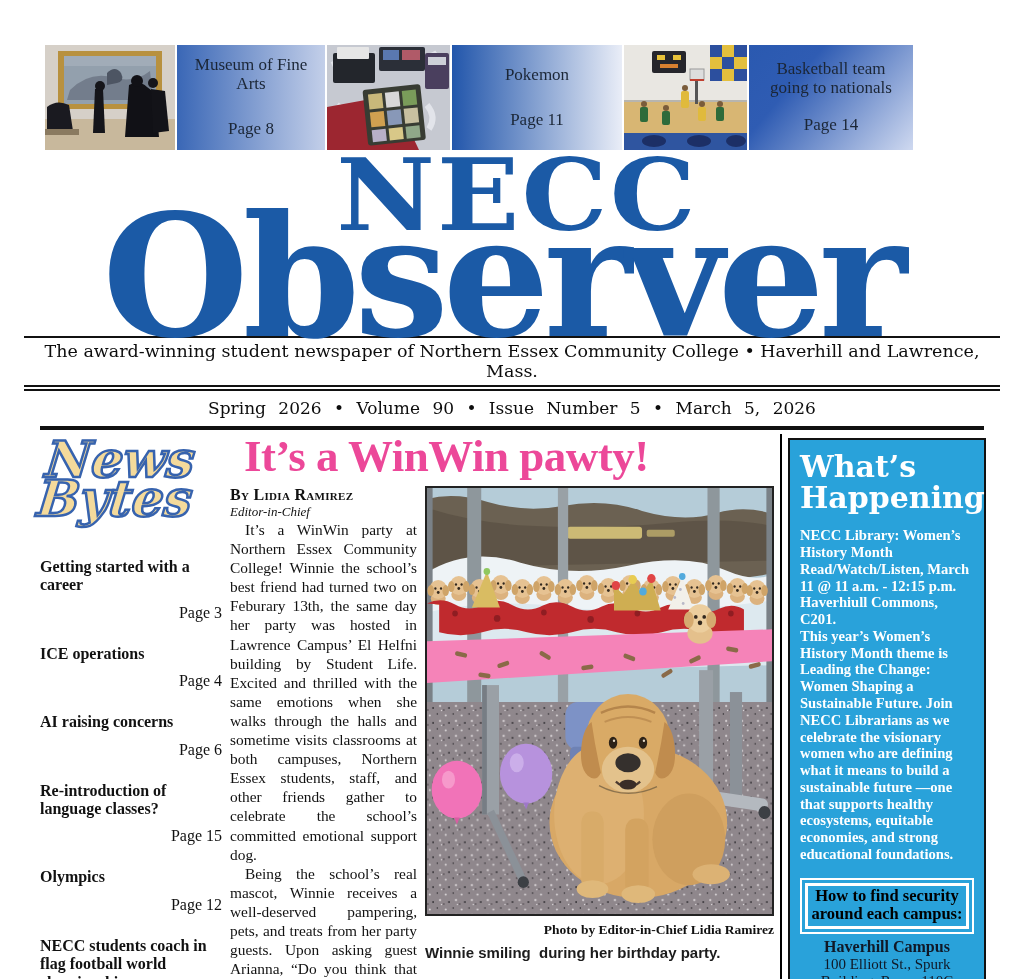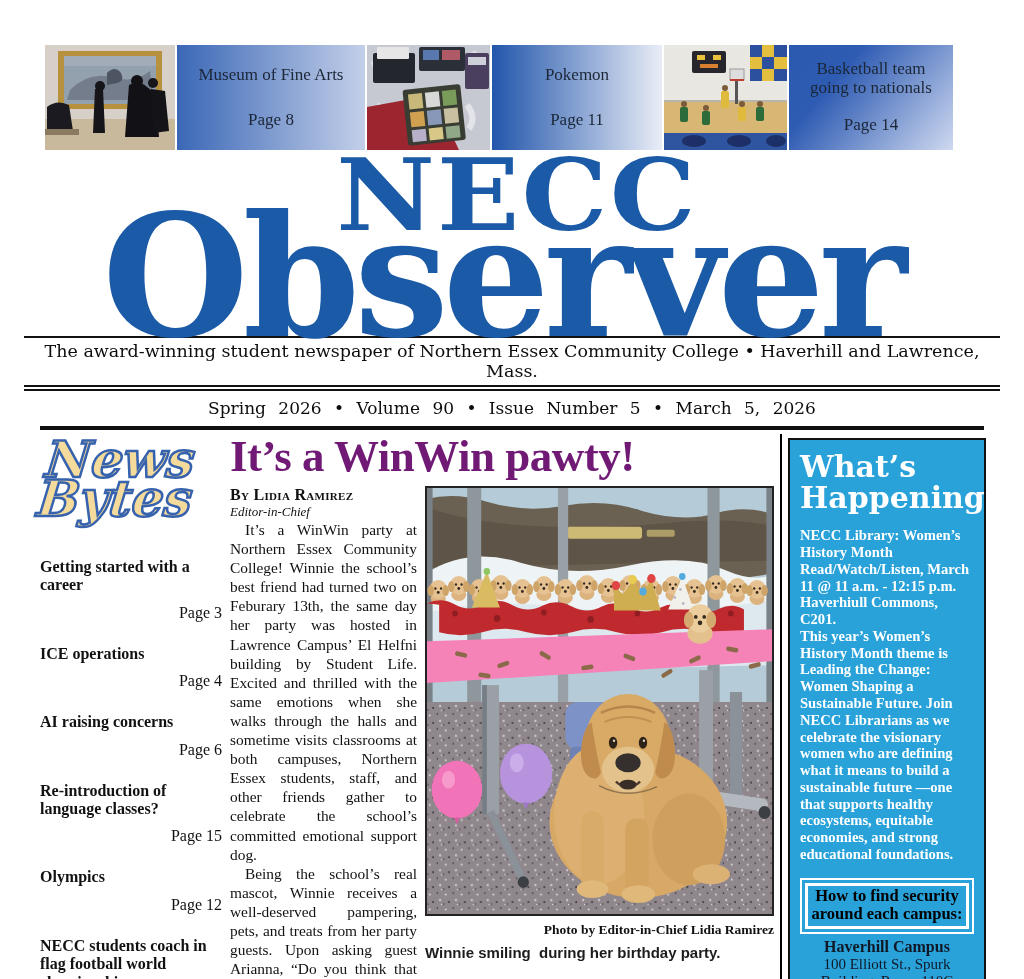--- a/index.html
+++ b/index.html
@@ -8,21 +8,21 @@
           font-family:"Liberation Serif", serif; color:#111; }
 
   
   .banner { display:flex; gap:2px; padding:45px 40px 0 45px; height:150px; }
   .banner .cell { height:105px; }
   .thumb { overflow:hidden; }
   .thumb svg { display:block; width:100%; height:100%; }
   .teaser { display:flex; flex-direction:column; justify-content:center; align-items:center;
             text-align:center; color:#1b2636; font-size:17px; line-height:1.1; padding:0 6px; }
   .teaser .t-label { margin-bottom:26px; }
-  .teaser-1 { width:188px; background:linear-gradient(90deg,#3a67b6 0%,#c3cfe9 100%); }
+  .teaser-1 { width:148px; background:linear-gradient(90deg,#3a67b6 0%,#c3cfe9 100%); }
   .teaser-2 { width:170px; background:linear-gradient(90deg,#2256ab 0%,#e9edf7 100%); }
   .teaser-3 { width:164px; background:linear-gradient(130deg,#2a59b0 0%,#2f5cb3 30%,#cfd9f0 100%); }
   .teaser-3 .t-label { margin-bottom:18px; }
   .thumb-1 { width:130px; } .thumb-2 { width:123px; } .thumb-3 { width:123px; }
 
   
   .masthead { position:relative; height:186px; }
   .mast-top { position:absolute; top:4px; left:50.5%; transform:translateX(-50%) scaleX(1.08);
               font-family:"DejaVu Serif", serif; font-weight:bold; font-size:100px; line-height:0.82;
               color:#1b5aa6; letter-spacing:2px; white-space:nowrap; }
@@ -48,21 +48,21 @@
              text-shadow:0 0 1px #3763ae; font-size:50px; line-height:0.78;
              transform:skewX(-6deg); margin:2px 0 40px 4px; }
   .nb-logo .l2 { margin-left:-4px; display:block; }
   .nb-item { margin-bottom:23px; }
   .nb-title { font-weight:bold; font-size:16px; line-height:1.15; white-space:pre-wrap; }
   .nb-page { text-align:right; font-size:16px; margin-top:9px; padding-right:2px; }
 
   
   .main { flex:1; margin-left:4px; padding:0 6px 0 2px; border-right:2px solid #000; }
   .headline { font-weight:bold; font-size:45px; line-height:1.0; letter-spacing:-0.5px;
-              color:#701a75; white-space:nowrap; }
+              color:#ec4899; white-space:nowrap;margin-left:14px; }
   .article-body { display:flex; margin-top:7px; }
   .text-col { width:187px; flex:none; }
   .byline { font-variant:small-caps; font-weight:bold; font-size:16px; letter-spacing:0.3px; }
   .byrole { font-style:italic; font-size:13px; margin-bottom:0; }
   .text-col p { font-size:15.4px; line-height:1.24; text-align:justify; text-indent:15px;
                 hyphens:auto; -webkit-hyphens:auto; }
   .photo-col { flex:1; margin-left:8px; padding-top:0; }
   .photo-frame { border:2px solid #222; height:430px; }
   .photo-frame svg { display:block; width:100%; height:100%; }
   .photo-credit { text-align:right; font-weight:bold; font-size:13.5px; margin-top:6px; }

